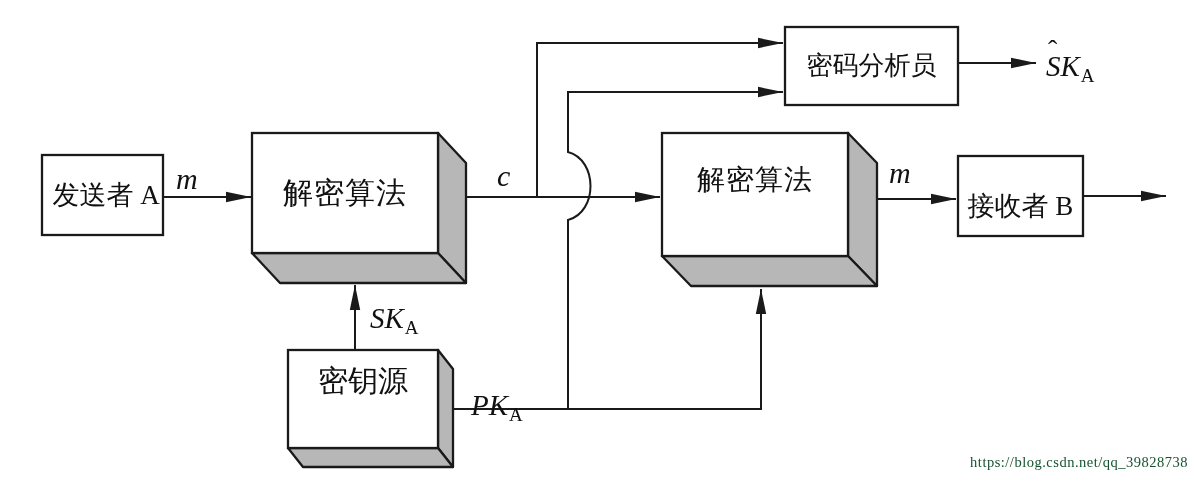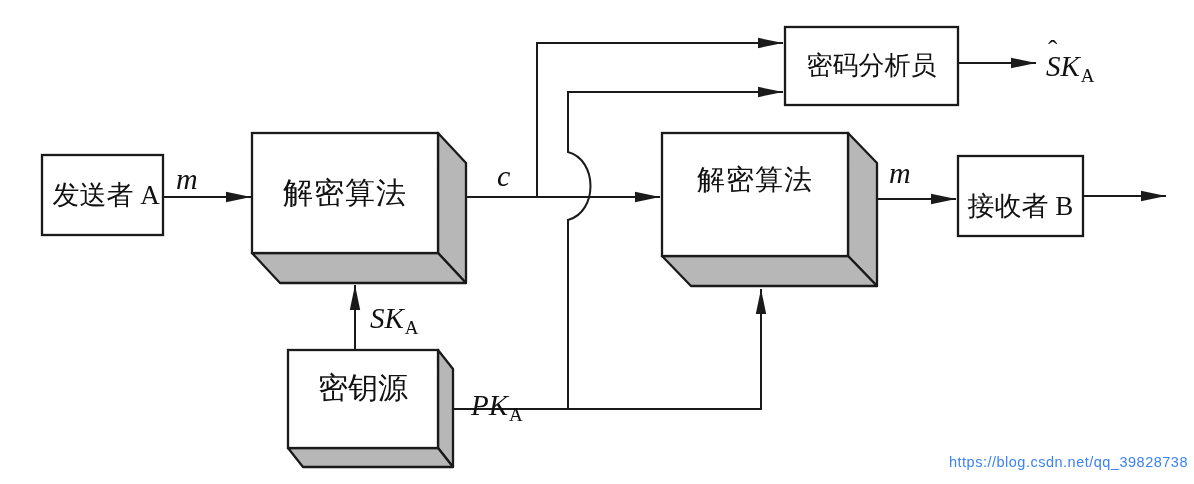--- a/index.html
+++ b/index.html
@@ -21,21 +21,21 @@
     text-align: center;
     color: #111111;
     font-family: "Liberation Serif", serif;
     pointer-events: none;
     white-space: nowrap;
   }
   .lbl-sender    { left: 42px;  top: 155px; width: 128px; height: 80px;  font-size: 27px; }
   .lbl-encrypt   { left: 252px; top: 133px; width: 186px; height: 120px; font-size: 30px; letter-spacing: 1px; }
   .lbl-decrypt   { left: 662px; top: 133px; width: 186px; height: 93px; font-size: 28px; letter-spacing: 1px; }
   .lbl-receiver  { left: 958px; top: 156px; width: 125px; height: 100px;  font-size: 27px; }
-  .lbl-keysource { left: 288px; top: 339px; width: 150px; height: 98px;  font-size: 30px; }
+  .lbl-keysource { left: 288px; top: 332px; width: 150px; height: 98px;  font-size: 30px; }
   .lbl-crypt     { left: 785px; top: 27px;  width: 173px; height: 78px;  font-size: 26px; flex-direction: row; line-height: 34px; }
   .math {
     position: absolute;
     font-family: "Liberation Serif", serif;
     font-style: italic;
     font-size: 30px;
     color: #111111;
     pointer-events: none;
     white-space: nowrap;
   }
@@ -56,23 +56,23 @@
     left: 2px;
     top: -16px;
     font-style: normal;
     font-size: 28px;
     letter-spacing: 0;
   }
   .watermark {
     position: absolute;
     right: 6px;
     top: 454px;
-    font-family: Liberation Sans, sans-serif;
+    font-family: Liberation Serif, serif;
     font-size: 14.5px;
-    color: #3b82f6;
+    color: #14532d;
     letter-spacing: 0.5px;
     pointer-events: none;
   }
 </style>
 </head>
 <body>
 
 <div class="canvas">
 
   <svg width="1194" height="484" viewBox="0 0 1194 484">

